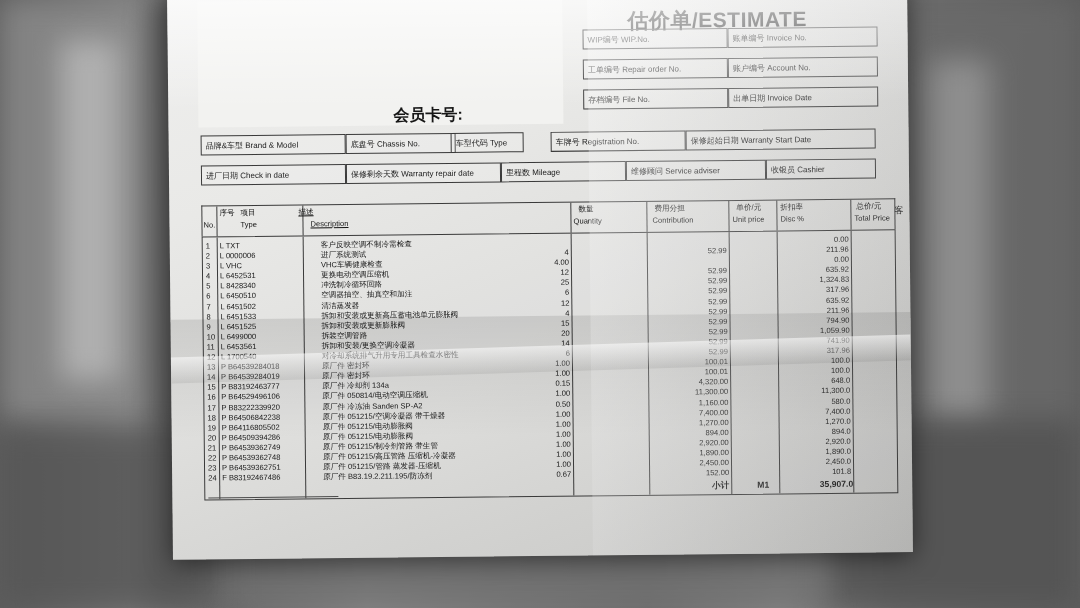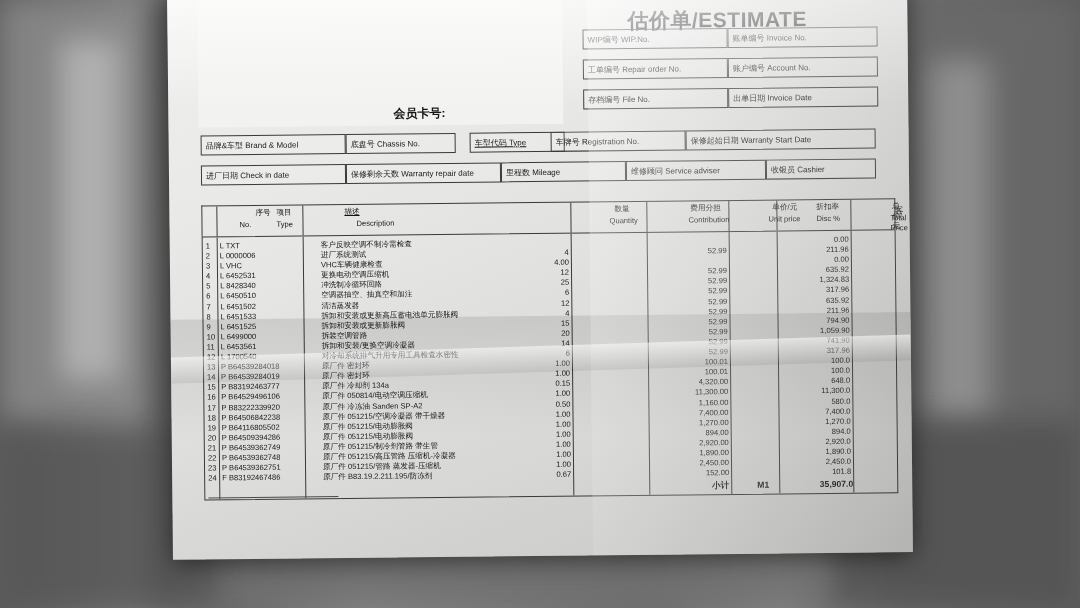--- a/index.html
+++ b/index.html
@@ -47,26 +47,26 @@
   .redact{position:absolute;background:#f2f2f0;box-shadow:0 0 0 0 #fff;}
 
   
   .title{position:absolute;left:460px;top:22px;font-size:21px;font-weight:bold;letter-spacing:.5px;color:#111;}
 
   
   .box{position:absolute;border:1px solid #3a3a3a;font-size:8.5px;color:#1a1a1a;
        display:flex;align-items:center;padding-left:4px;box-sizing:border-box;background:rgba(255,255,255,.12);}
   .box.lbl{font-size:8px;}
 
-  .memno{position:absolute;left:225px;top:118px;font-size:12px;font-weight:bold;color:#161616;}
+  .memno{position:absolute;left:225px;top:118px;font-size:16px;font-weight:bold;color:#161616;}
 
   
   .tbl{position:absolute;left:32px;top:216px;width:694px;}
   .thead{position:relative;height:30px;border:1px solid #3a3a3a;border-bottom:none;}
-  .thead .c{position:absolute;top:2px;font-size:7.6px;line-height:10px;color:#141414;margin-left:36px;}
+  .thead .c{position:absolute;top:2px;font-size:7.6px;line-height:10px;color:#141414;}
   .vline{position:absolute;top:0;width:1px;background:#3a3a3a;}
   .tbody{position:relative;border:1px solid #3a3a3a;border-top:1px solid #3a3a3a;height:262px;overflow:hidden;background:rgba(255,255,255,.06);}
   .row{position:relative;height:10.1px;font-size:7.6px;white-space:nowrap;color:#171717;}
   .row span{position:absolute;top:0;}
   .r-no{left:3px;}
   .r-code{left:17px;}
   .r-desc{left:118px;}
   .r-qty{right:326px;text-align:right;}
   .r-contrib{right:250px;text-align:right;}
   .r-unit{right:168px;text-align:right;}
@@ -110,21 +110,21 @@
       <div class="box lbl" style="left:560px;top:44px;width:150px;height:20px;">账单编号 Invoice No.</div>
       <div class="box lbl" style="left:415px;top:74px;width:145px;height:20px;">工单编号 Repair order No.</div>
       <div class="box lbl" style="left:560px;top:74px;width:150px;height:20px;">账户编号 Account No.</div>
       <div class="box lbl" style="left:415px;top:104px;width:145px;height:20px;">存档编号 File No.</div>
       <div class="box lbl" style="left:560px;top:104px;width:150px;height:20px;">出单日期 Invoice Date</div>
 
       <div class="memno">会员卡号:</div>
 
       <div class="box lbl" style="left:32px;top:146px;width:145px;height:20px;">品牌&amp;车型 Brand &amp; Model</div>
       <div class="box lbl" style="left:177px;top:146px;width:110px;height:20px;">底盘号 Chassis No.</div>
-      <div class="box lbl" style="left:301px;top:146px;width:95px;height:20px;text-decoration:underline;">车型代码 Type</div>
+      <div class="box lbl" style="left:282px;top:146px;width:73px;height:20px;">车型代码 Type</div>
       <div class="box lbl" style="left:382px;top:146px;width:135px;height:20px;">车牌号 Registration No.</div>
       <div class="box lbl" style="left:517px;top:146px;width:190px;height:20px;">保修起始日期 Warranty Start Date</div>
 
       <div class="box lbl" style="left:32px;top:176px;width:145px;height:20px;">进厂日期 Check in date</div>
       <div class="box lbl" style="left:177px;top:176px;width:155px;height:20px;">保修剩余天数 Warranty repair date</div>
       <div class="box lbl" style="left:332px;top:176px;width:125px;height:20px;">里程数 Mileage</div>
       <div class="box lbl" style="left:457px;top:176px;width:140px;height:20px;">维修顾问 Service adviser</div>
       <div class="box lbl" style="left:597px;top:176px;width:110px;height:20px;">收银员 Cashier</div>
 
       <div class="tbl">
@@ -136,22 +136,22 @@
           <div class="vline" style="left:526px;height:30px;"></div>
           <div class="vline" style="left:574px;height:30px;"></div>
           <div class="vline" style="left:648px;height:30px;"></div>
 
           <div class="c" style="left:17px;">序号</div>
           <div class="c" style="left:1px;top:14px;">No.</div>
 
           <div class="c" style="left:38px;">项目</div>
           <div class="c" style="left:38px;top:14px;">Type</div>
 
-          <div class="c" style="left:106px;text-decoration:underline;">描述</div>
-          <div class="c" style="left:118px;top:14px;">Description</div>
+          <div class="c" style="left:96px;text-decoration:underline;">描述</div>
+          <div class="c" style="left:108px;top:14px;text-decoration:underline;">Description</div>
 
           <div class="c" style="left:376px;">数量</div>
           <div class="c" style="left:371px;top:14px;">Quantity</div>
 
           <div class="c" style="left:452px;">费用分担</div>
           <div class="c" style="left:450px;top:14px;">Contribution</div>
 
           <div class="c" style="left:534px;">单价/元</div>
           <div class="c" style="left:530px;top:14px;">Unit price</div>
 

